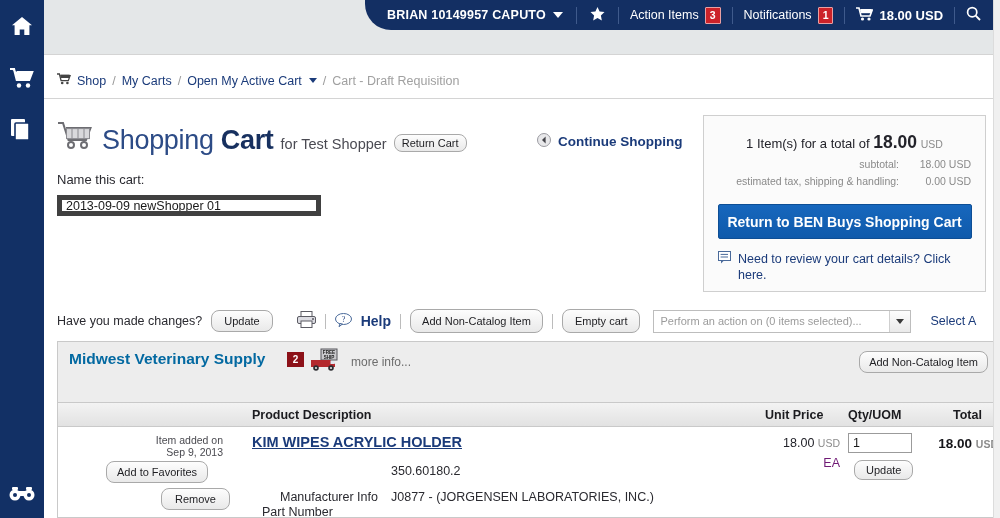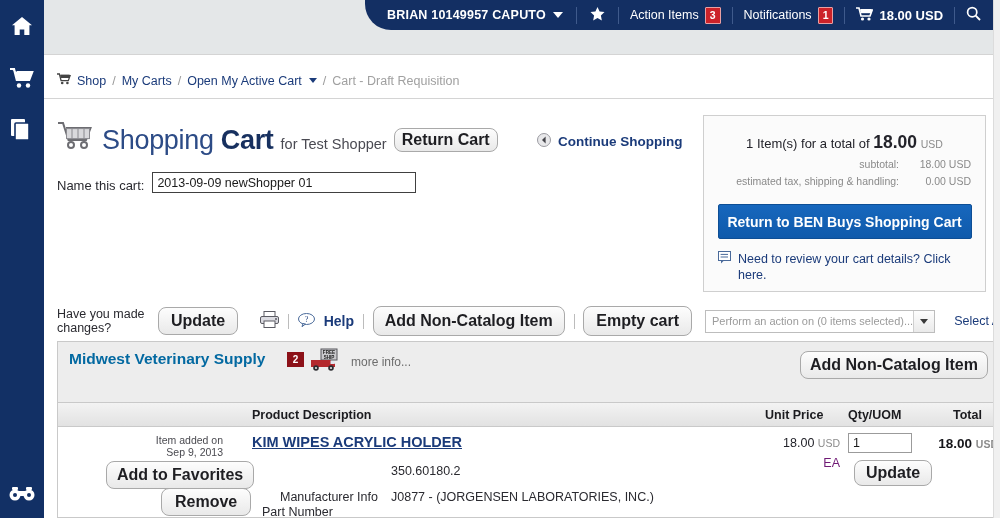--- a/index.html
+++ b/index.html
@@ -87,32 +87,32 @@
   
   .title-row { position: absolute; left: 13px; top: 66px; display: flex; align-items: flex-end; gap: 7px; }
   .cart-glyph { margin-bottom: 2px; }
   .t-light { font-size: 27px; color: #2c4b86; font-weight: 300; letter-spacing: -.3px; }
   .t-bold { font-size: 27px; color: #17305f; font-weight: bold; letter-spacing: -.3px; }
   .t-for { font-size: 14.5px; color: #4a4a52; margin-bottom: 4px; }
   .btn {
     font-family: "Liberation Sans", sans-serif;
     background: linear-gradient(#fdfdfd, #e9e9e9);
     border: 1px solid #a9a9a9; border-radius: 8px;
-    font-size: 16px; font-weight: bold; color: #1e1e22;
+    font-size: 11px; font-weight: normal; color: #1e1e22;
     padding: 3px 8px; cursor: pointer; white-space: nowrap;
   }
   .btn-return-cart { margin-bottom: 4px; padding: 2px 7px; }
 
   .namecart {
     position: absolute; left: 13px; top: 118px;
-    display: flex; align-items: flex-end; gap: 8px;
+    display: flex; align-items: flex-start; gap: 8px; flex-direction: column;
   }
   .namecart label { font-size: 13px; color: #2a2a30; }
   .namecart input {
-    width: 264px; height: 21px; border: 1px solid #404040;
+    width: 264px; height: 21px; border: 5px solid #404040;
     font-size: 12.5px; padding: 0 4px; color: #1a1a1a;
     font-family: "Liberation Sans", sans-serif; background:#fff;
   }
 
   .continue {
     position: absolute; left: 493px; top: 79px;
     display: flex; align-items: center; gap: 7px;
     font-size: 13.5px; font-weight: bold; color: #1b3b7a; cursor: pointer;
   }
 

